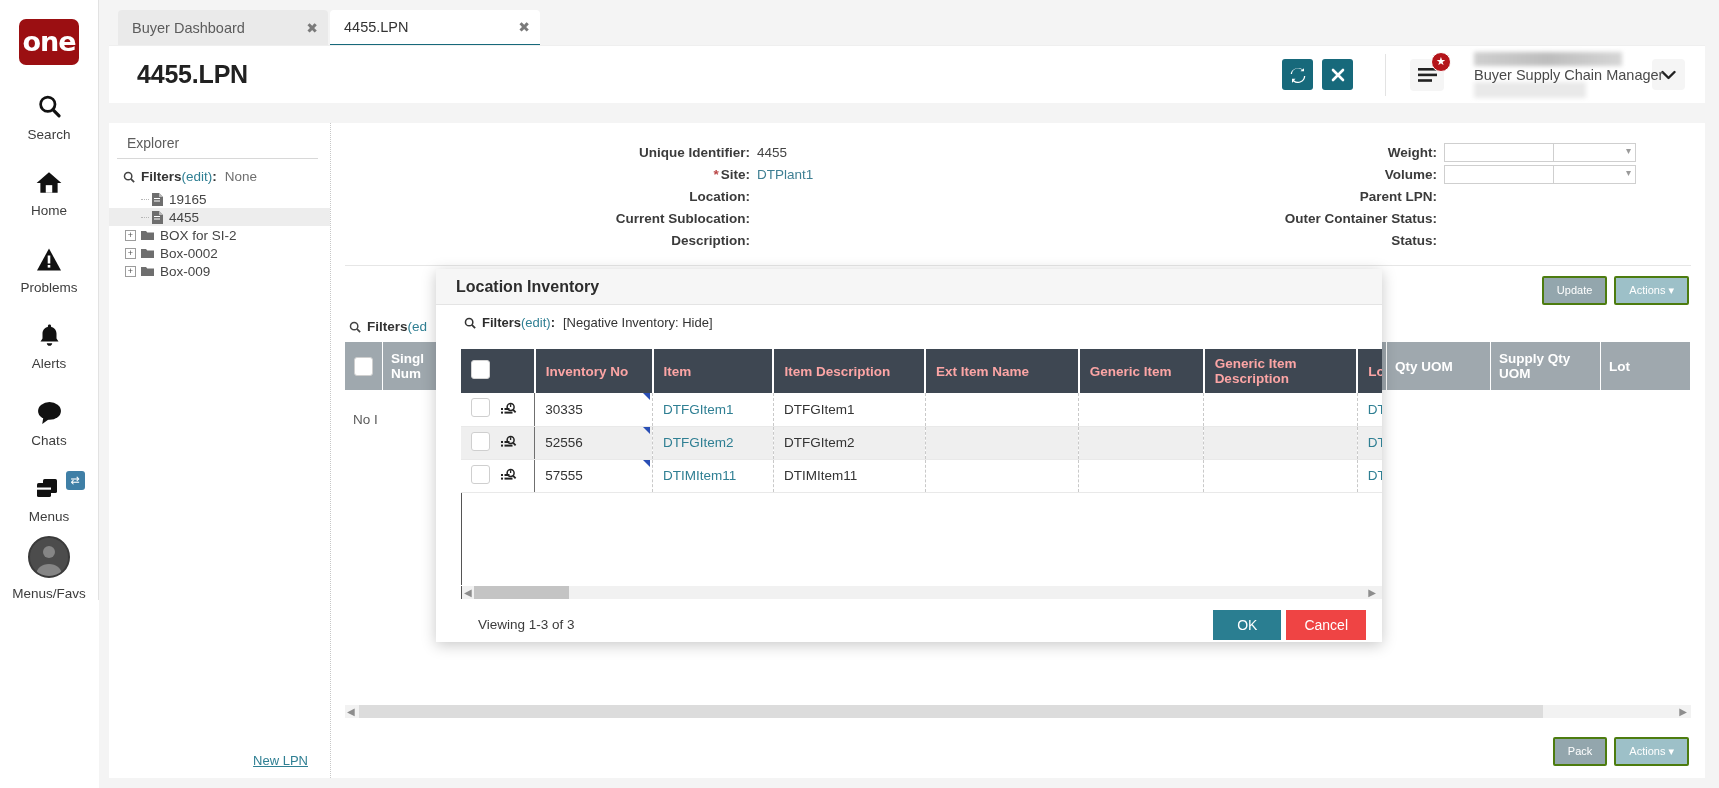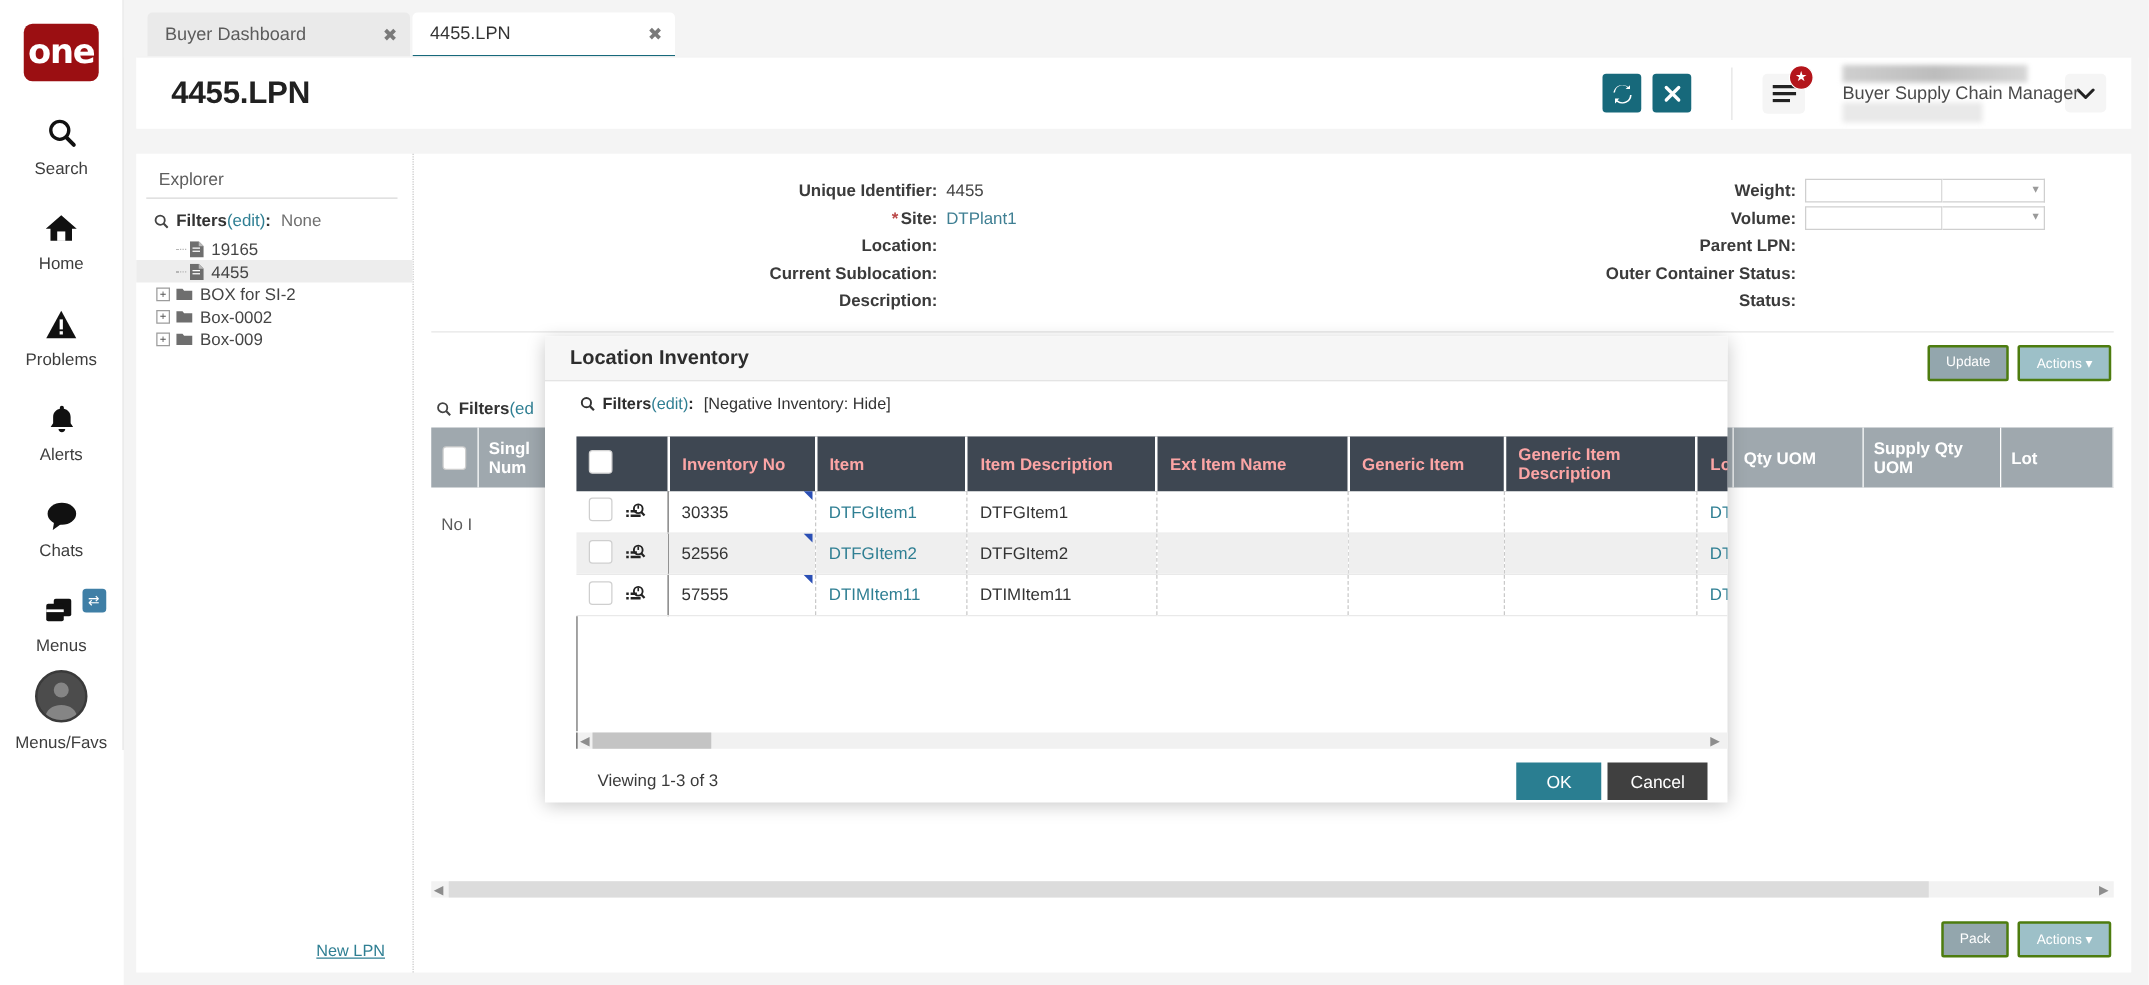--- a/index.html
+++ b/index.html
@@ -190,21 +190,21 @@
   .mhscroll { position:absolute; left:25px; right:0; bottom: 8px; height:13px; background:#f1f1f1;
               display:flex; align-items:center; border-left:1px solid #555;}
   .mhscroll .thumb { height:13px; background:#c4c4c4; width: 95px; margin-left:12px; }
   .mhscroll .arrL { position:absolute; left:2px; color:#8d8d8d; font-size:10px;}
   .mhscroll .arrR { position:absolute; right:6px; color:#8d8d8d; font-size:10px;}
 
   .modal-foot { height: 35px; display:flex; align-items:center; padding: 0 16px 0 42px; }
   .view-count { font-size:13.5px; color:#3b3b3b; }
   .foot-btns { margin-left:auto; display:flex; }
   .tbtn { background:#2a7e91; color:#fff; font-size:14px; padding: 7px 24px; border:none; cursor:pointer; margin-left:5px;}
-  .tbtn.cancel { background:#404040; padding: 7px 18px;}
+  .tbtn.cancel { background:#ef4444; padding: 7px 18px;}
 
   svg { display:block; }
 </style>
 </head>
 <body>
 
 <div class="app">
 
   <div class="rail">
     <div class="logo">

